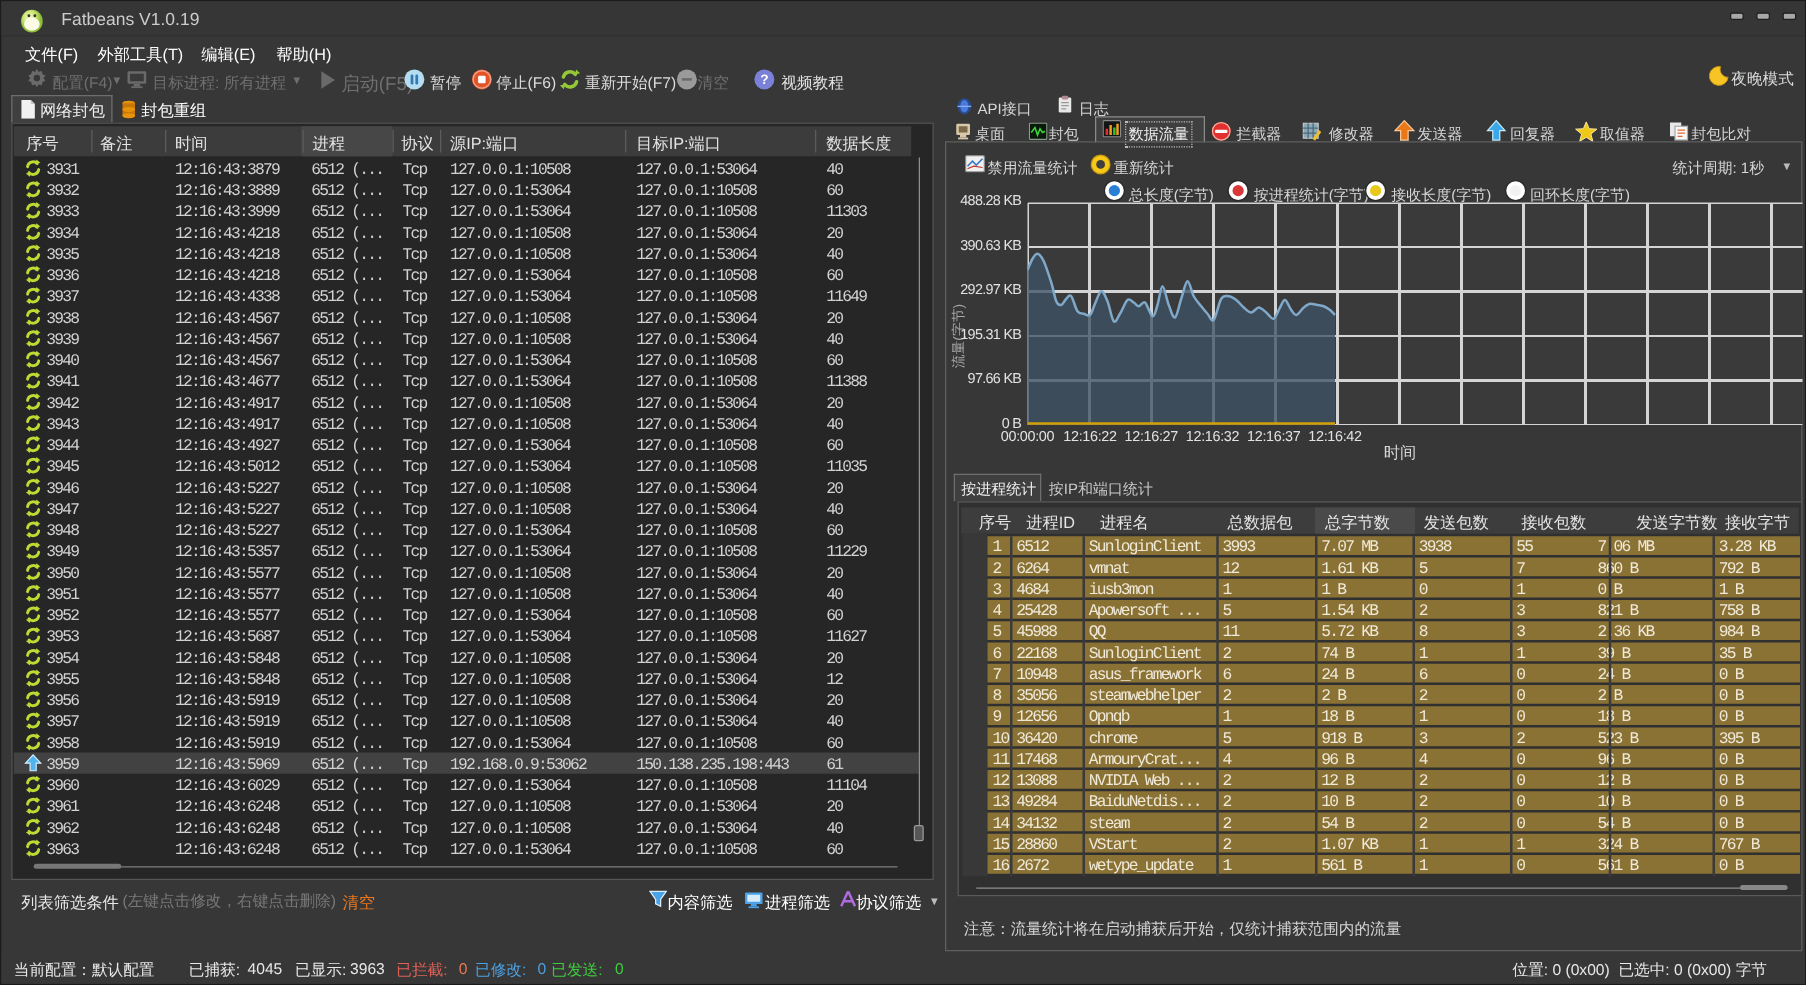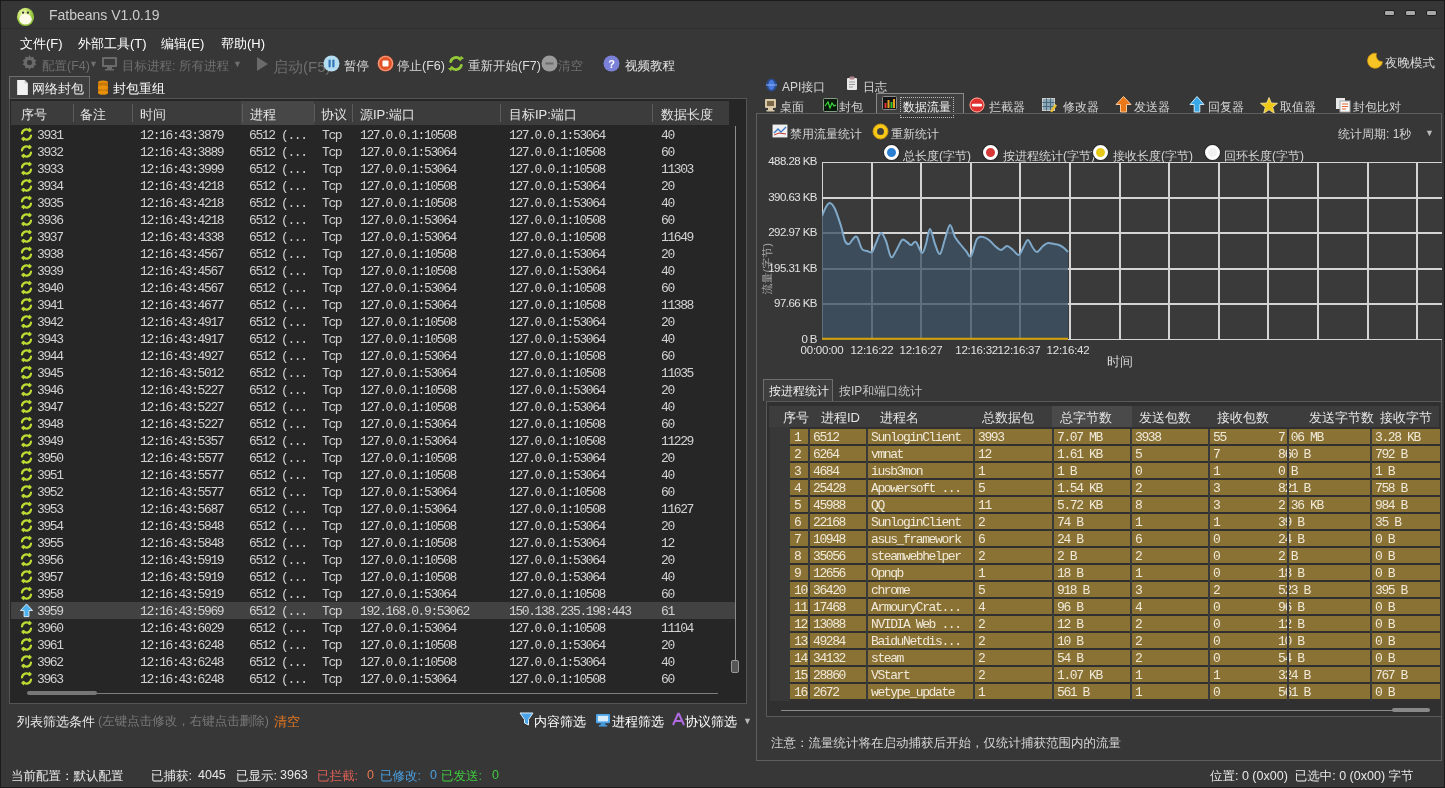--- a/index.html
+++ b/index.html
@@ -847,21 +847,21 @@
 <div class="abs" style="left:734px;top:254px;width:64px;font-size:11px;color:#a8a8a8;transform:rotate(-90deg)">流量(字节)</div>
 <div class="abs" style="left:716px;top:154px;width:100px;text-align:right;font-size:11.5px;letter-spacing:-0.55px;color:#e2e2e2">488.28 KB</div>
 <div class="abs" style="left:716px;top:190px;width:100px;text-align:right;font-size:11.5px;letter-spacing:-0.55px;color:#e2e2e2">390.63 KB</div>
 <div class="abs" style="left:716px;top:225px;width:100px;text-align:right;font-size:11.5px;letter-spacing:-0.55px;color:#e2e2e2">292.97 KB</div>
 <div class="abs" style="left:716px;top:261px;width:100px;text-align:right;font-size:11.5px;letter-spacing:-0.55px;color:#e2e2e2">195.31 KB</div>
 <div class="abs" style="left:716px;top:296px;width:100px;text-align:right;font-size:11.5px;letter-spacing:-0.55px;color:#e2e2e2">97.66 KB</div>
 <div class="abs" style="left:716px;top:332px;width:100px;text-align:right;font-size:11.5px;letter-spacing:-0.55px;color:#e2e2e2">0 B</div>
 <div class="abs" style="left:793px;top:343px;width:56px;text-align:center;font-size:11.5px;letter-spacing:-0.25px;color:#e2e2e2">00:00:00</div>
 <div class="abs" style="left:843px;top:343px;width:56px;text-align:center;font-size:11.5px;letter-spacing:-0.25px;color:#e2e2e2">12:16:22</div>
 <div class="abs" style="left:892px;top:343px;width:56px;text-align:center;font-size:11.5px;letter-spacing:-0.25px;color:#e2e2e2">12:16:27</div>
-<div class="abs" style="left:941px;top:343px;width:56px;text-align:right;font-size:11.5px;letter-spacing:-0.25px;color:#e2e2e2">12:16:32</div>
+<div class="abs" style="left:941px;top:343px;width:56px;text-align:center;font-size:11.5px;letter-spacing:-0.25px;color:#e2e2e2">12:16:32</div>
 <div class="abs" style="left:990px;top:343px;width:56px;text-align:center;font-size:11.5px;letter-spacing:-0.25px;color:#e2e2e2">12:16:37</div>
 <div class="abs" style="left:1039px;top:343px;width:56px;text-align:center;font-size:11.5px;letter-spacing:-0.25px;color:#e2e2e2">12:16:42</div>
 
 <div class="abs" style="left:1106px;top:352px;font-size:13px;color:#d6d6d6">时间</div>
 <div class="abs" style="left:762px;top:378px;width:70px;height:22px;background:#3f3f3f;border:1px solid #6e6e6e;border-bottom:none"></div>
 <div class="abs" style="left:768px;top:382px;font-size:12px;color:#efefef">按进程统计</div>
 <div class="abs" style="left:838px;top:382px;font-size:12px;color:#c8c8c8">按IP和端口统计</div>
 
 <div id="stable">
     <div id="shead">

